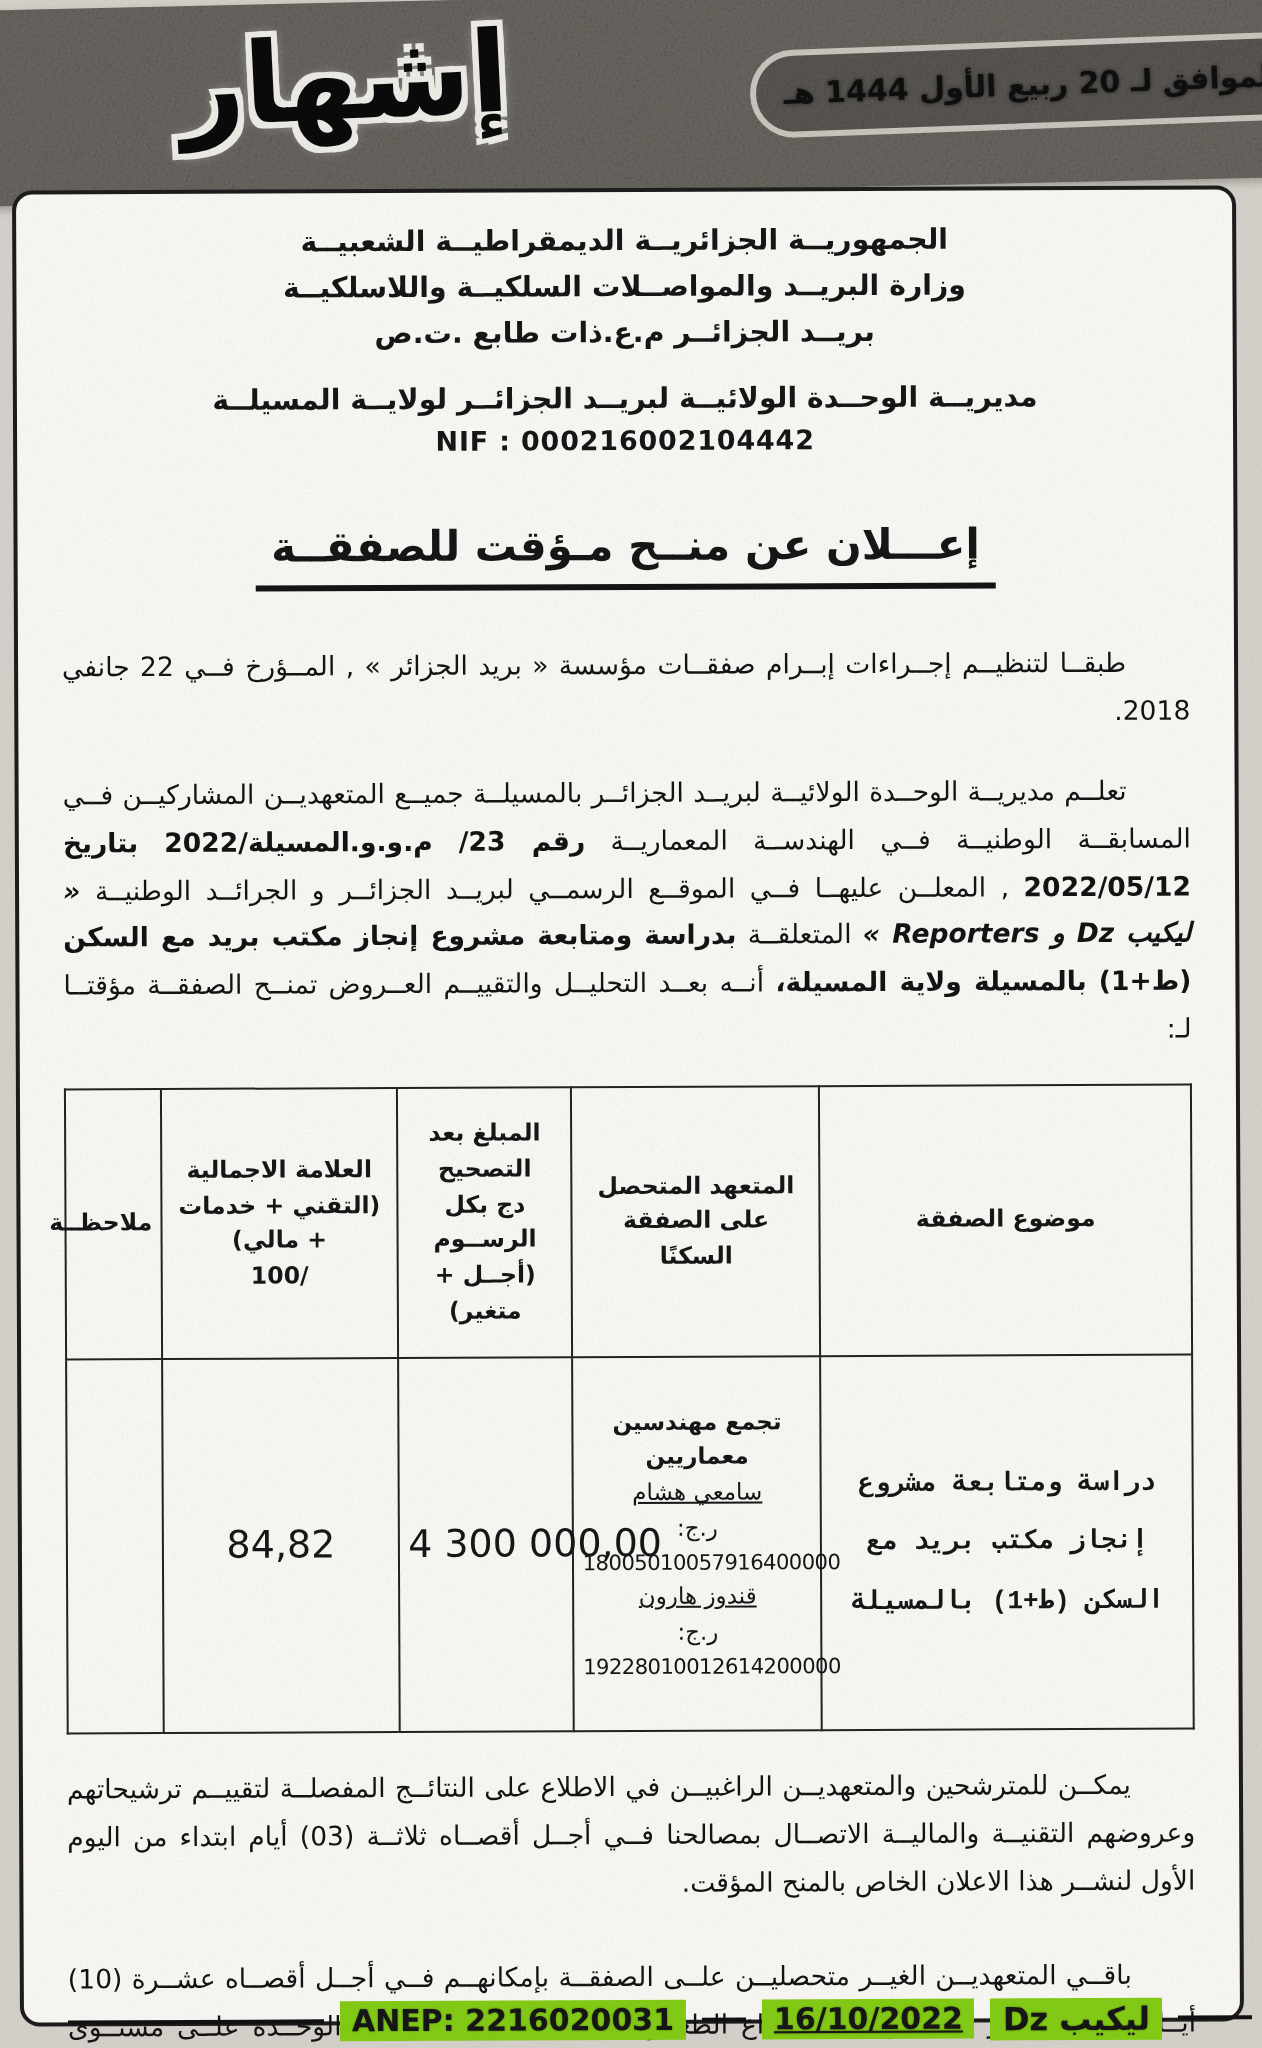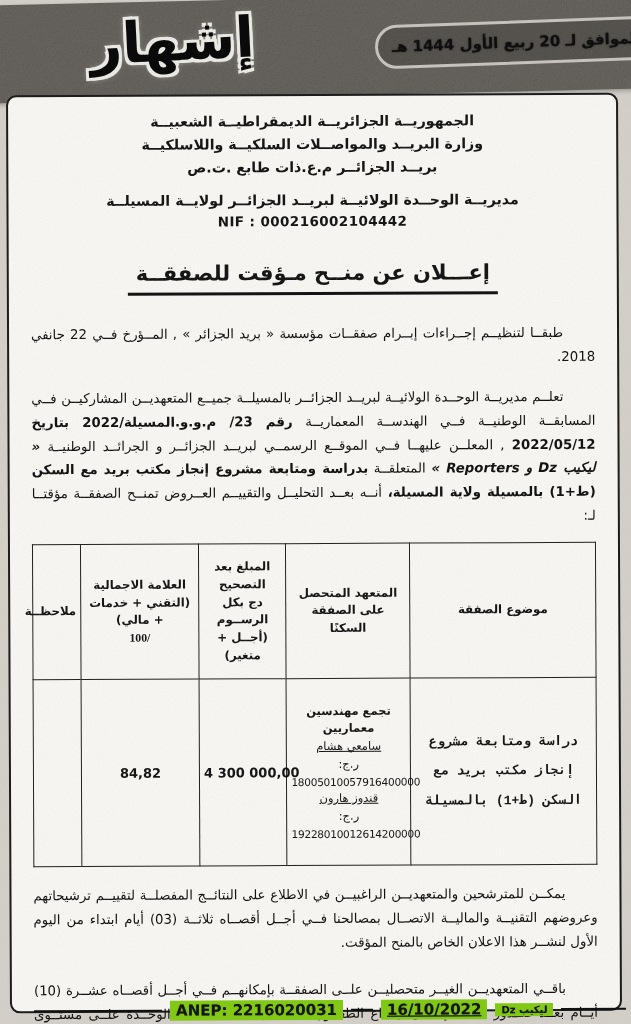--- a/index.html
+++ b/index.html
@@ -75,39 +75,39 @@
   table.award th,table.award td{
     border:1.6px solid #222;padding:14px 4px;vertical-align:middle;text-align:center;
   }
   table.award th{font-size:11.8px;font-weight:bold;height:56px;line-height:1.5;}
   table.award td{height:158px;}
   .subject-cell{font-size:13px;font-weight:bold;line-height:2.3;padding:0 8px;font-family:Liberation Mono, monospace;}
   .bidder-cell{font-size:11.5px;line-height:1.55;padding:2px 2px;}
   .bidder-cell .nm{font-weight:normal;text-decoration:underline;}
   .bidder-cell .grp{font-weight:bold;}
   .rc-num{direction:ltr;font-size:10.6px;letter-spacing:-0.3px;white-space:nowrap;}
-  .num-cell{font-size:13px;font-weight:bold;direction:ltr;white-space:nowrap;margin-top:48px;}
-  .ltr{direction:ltr;font-family:Liberation Serif, serif;}
+  .num-cell{font-size:19px;font-weight:normal;direction:ltr;white-space:nowrap;margin-top:48px;}
+  .ltr{direction:ltr;}
 
   
   .footer{
     position:absolute;left:4px;right:-6px;bottom:-12px;height:24px;
     display:flex;align-items:center;direction:ltr;gap:8px;
   }
   .fline{border-top:2.6px solid #111;height:0;}
   .fl-a{width:128px;margin-left:18px;}
   .fl-b{width:22px;}
   .fl-c{flex:1;}
   .ftxt{
     background:#84cc16;padding:1px 6px;font-weight:bold;white-space:nowrap;
     text-shadow:0 0 1px rgba(0,0,0,.45);
   }
   .anep{font-size:15px;}
   .fdate{font-size:15px;text-decoration:underline;}
-  .fjournal{font-size:10px;direction:rtl;}
+  .fjournal{font-size:16px;direction:rtl;}
 
   .page-noise{
     position:absolute;inset:0;width:100%;height:100%;
     mix-blend-mode:multiply;opacity:.12;pointer-events:none;z-index:40;
   }
   svg.defs{position:absolute;width:0;height:0;}
 </style>
 </head>
 <body>
 

